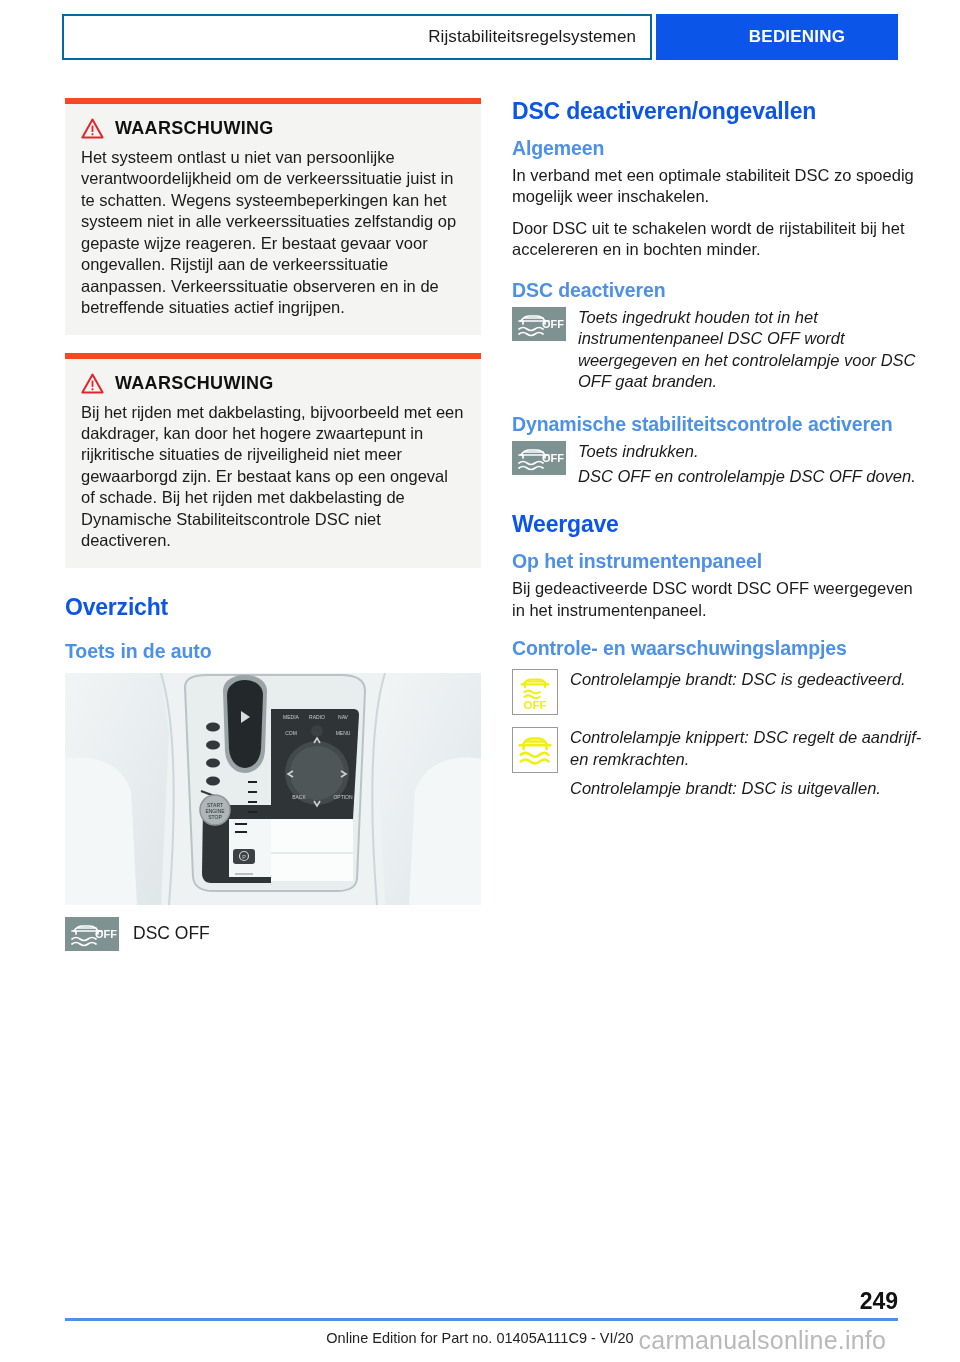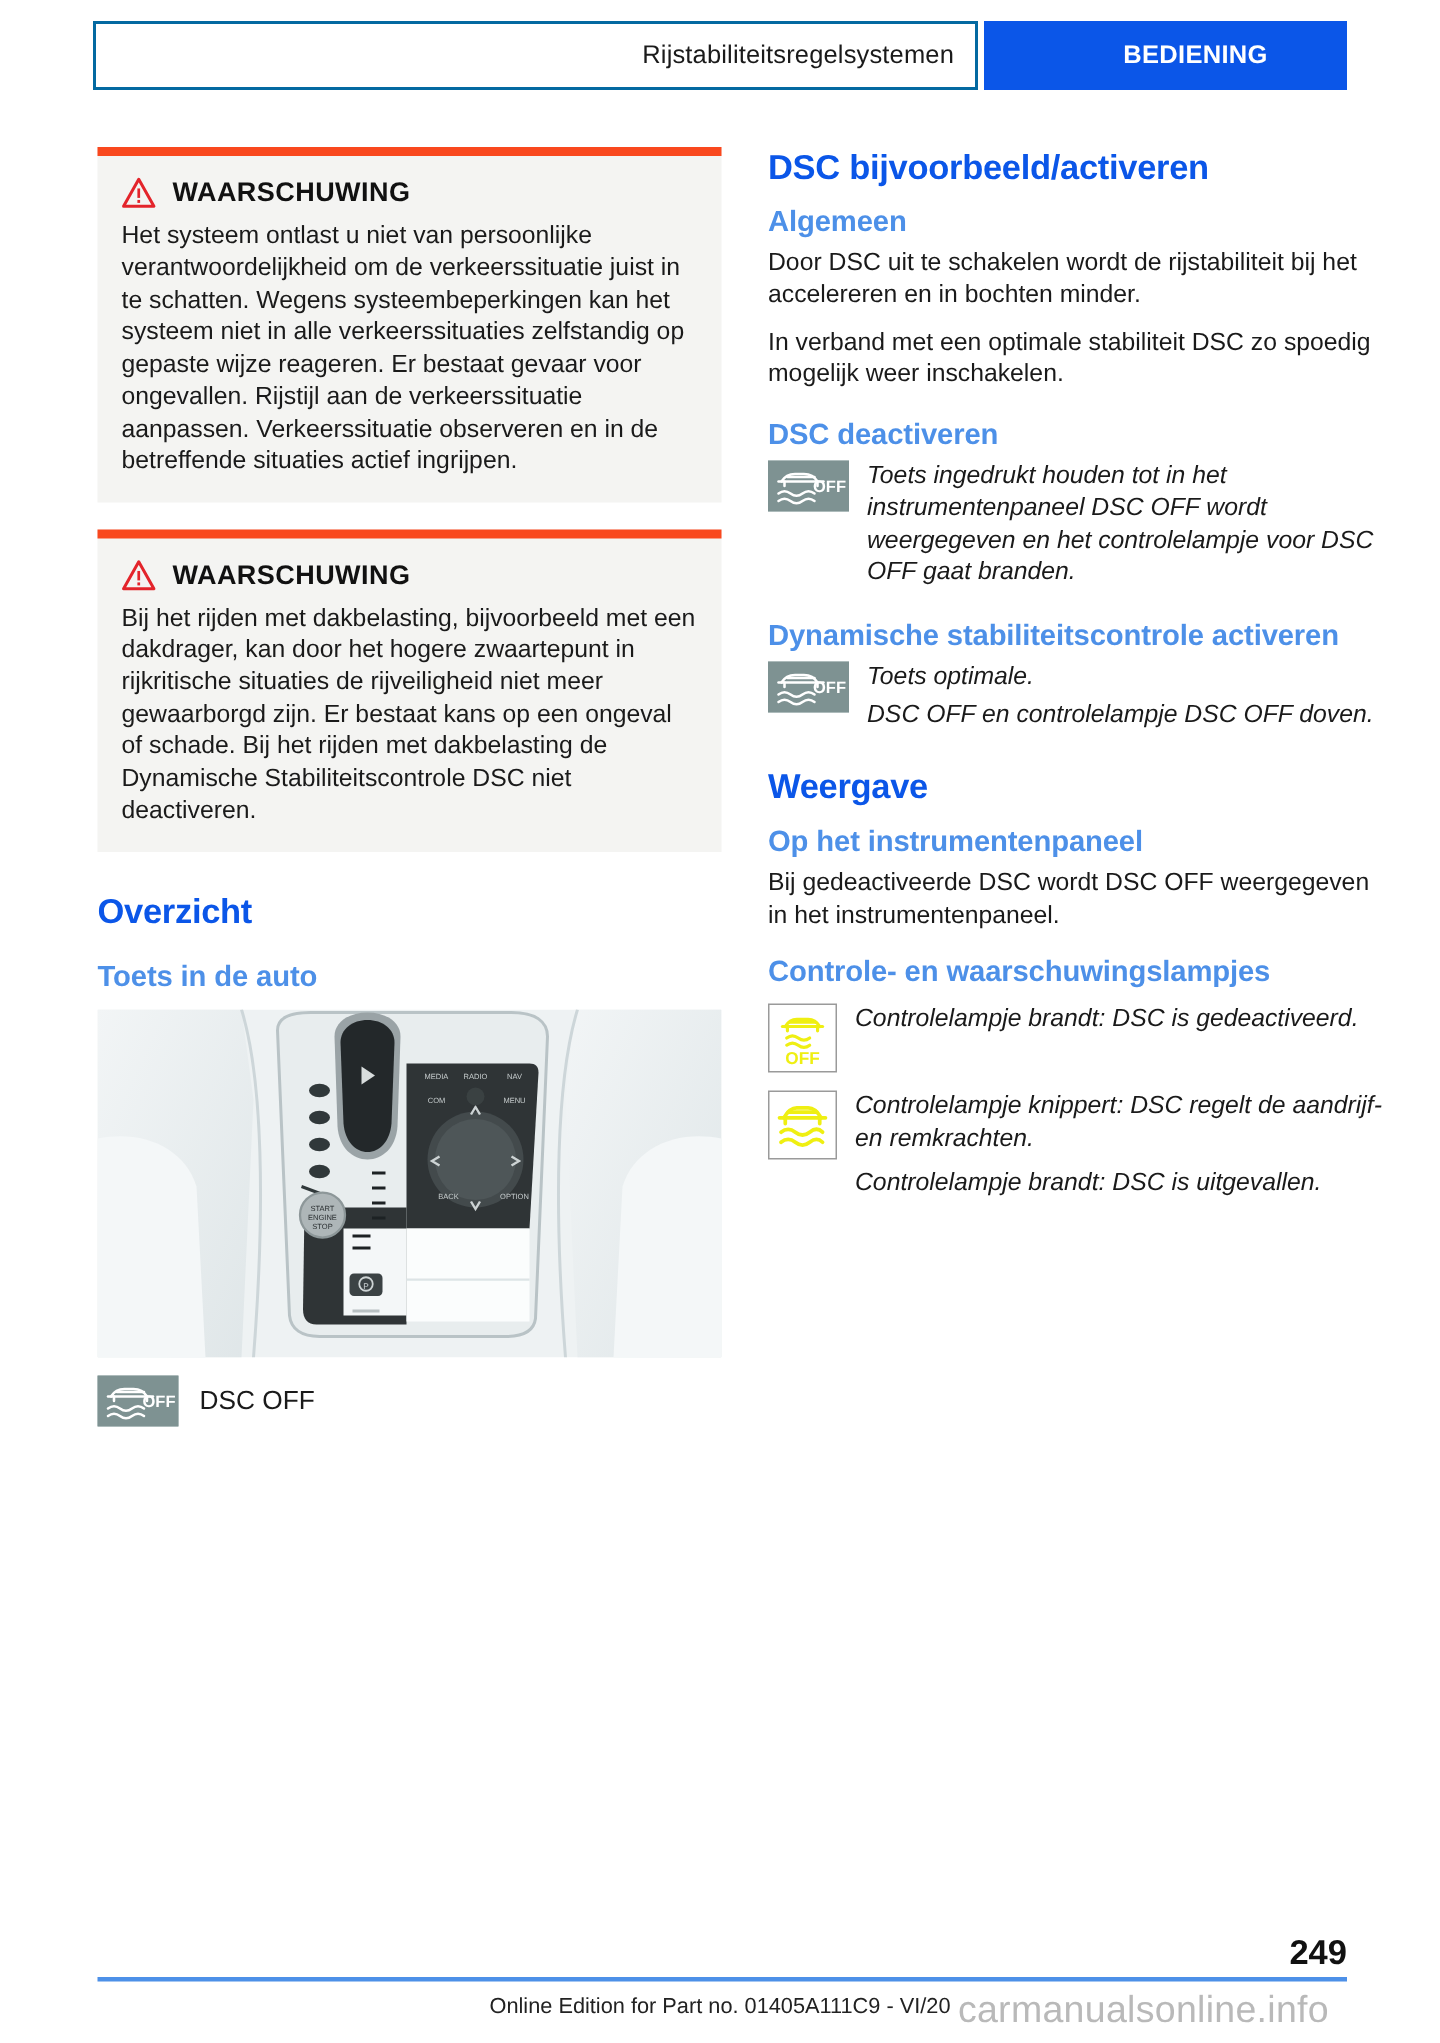--- a/index.html
+++ b/index.html
@@ -247,25 +247,25 @@
         </g>
         <text x="41" y="21" font-size="11" fill="#ffffff" text-anchor="middle" font-family="Liberation Sans, sans-serif" font-weight="bold">OFF</text>
       </svg>
     </span>
     <span class="cap-txt">DSC OFF</span>
   </div>
 </div>
 
 <div class="col col-right">
 
-  <h1 class="sec">DSC bijvoorbeeld/activeren</h1>
+  <h1 class="sec">DSC deactiveren/ongevallen</h1>
 
   <h2 class="sub">Algemeen</h2>
+  <p class="body">In verband met een optimale stabiliteit DSC zo spoedig mogelijk weer inschakelen.</p>
   <p class="body">Door DSC uit te schakelen wordt de rijstabiliteit bij het accelereren en in bochten minder.</p>
-  <p class="body">In verband met een optimale stabiliteit DSC zo spoedig mogelijk weer inschakelen.</p>
 
   <h2 class="sub" style="margin-top:18px;">DSC deactiveren</h2>
   <div class="icon-row">
     <span class="dsc-box">
       <svg viewBox="0 0 54 34" width="54" height="34">
         <rect width="54" height="34" fill="#7E9292"></rect>
         <g fill="none" stroke="#ffffff" stroke-width="1.7" stroke-linecap="round">
           <path d="M9 14 q3 -5 9 -5 h6 q6 0 9 5"></path>
           <path d="M7 14 h30"></path>
           <path d="M11 14 v3 M33 14 v3"></path>
@@ -289,21 +289,21 @@
           <path d="M7 14 h30"></path>
           <path d="M11 14 v3 M33 14 v3"></path>
           <path d="M13 11 h18"></path>
           <path d="M7 22 q4 -3 8 0 t8 0 t8 0"></path>
           <path d="M7 27 q4 -3 8 0 t8 0 t8 0"></path>
         </g>
         <text x="41" y="21" font-size="11" fill="#ffffff" text-anchor="middle" font-family="Liberation Sans, sans-serif" font-weight="bold">OFF</text>
       </svg>
     </span>
     <span class="txt">
-      <span style="display:block;">Toets optimale.</span>
+      <span style="display:block;">Toets indrukken.</span>
       <span style="display:block;margin-top:4px;">DSC OFF en controlelampje DSC OFF doven.</span>
     </span>
   </div>
 
   <h1 class="sec" style="margin-top:24px;margin-bottom:12px;">Weergave</h1>
 
   <h2 class="sub">Op het instrumentenpaneel</h2>
   <p class="body">Bij gedeactiveerde DSC wordt DSC OFF weergegeven in het instrumentenpaneel.</p>
 
   <h2 class="sub" style="margin-top:16px;margin-bottom:9px;">Controle- en waarschuwingslampjes</h2>

